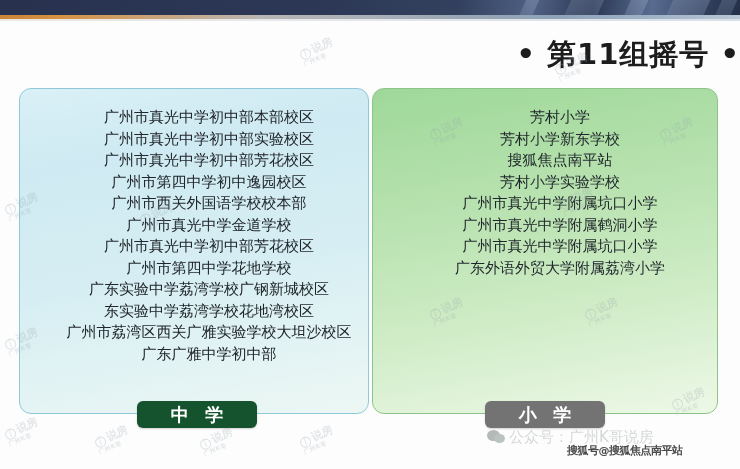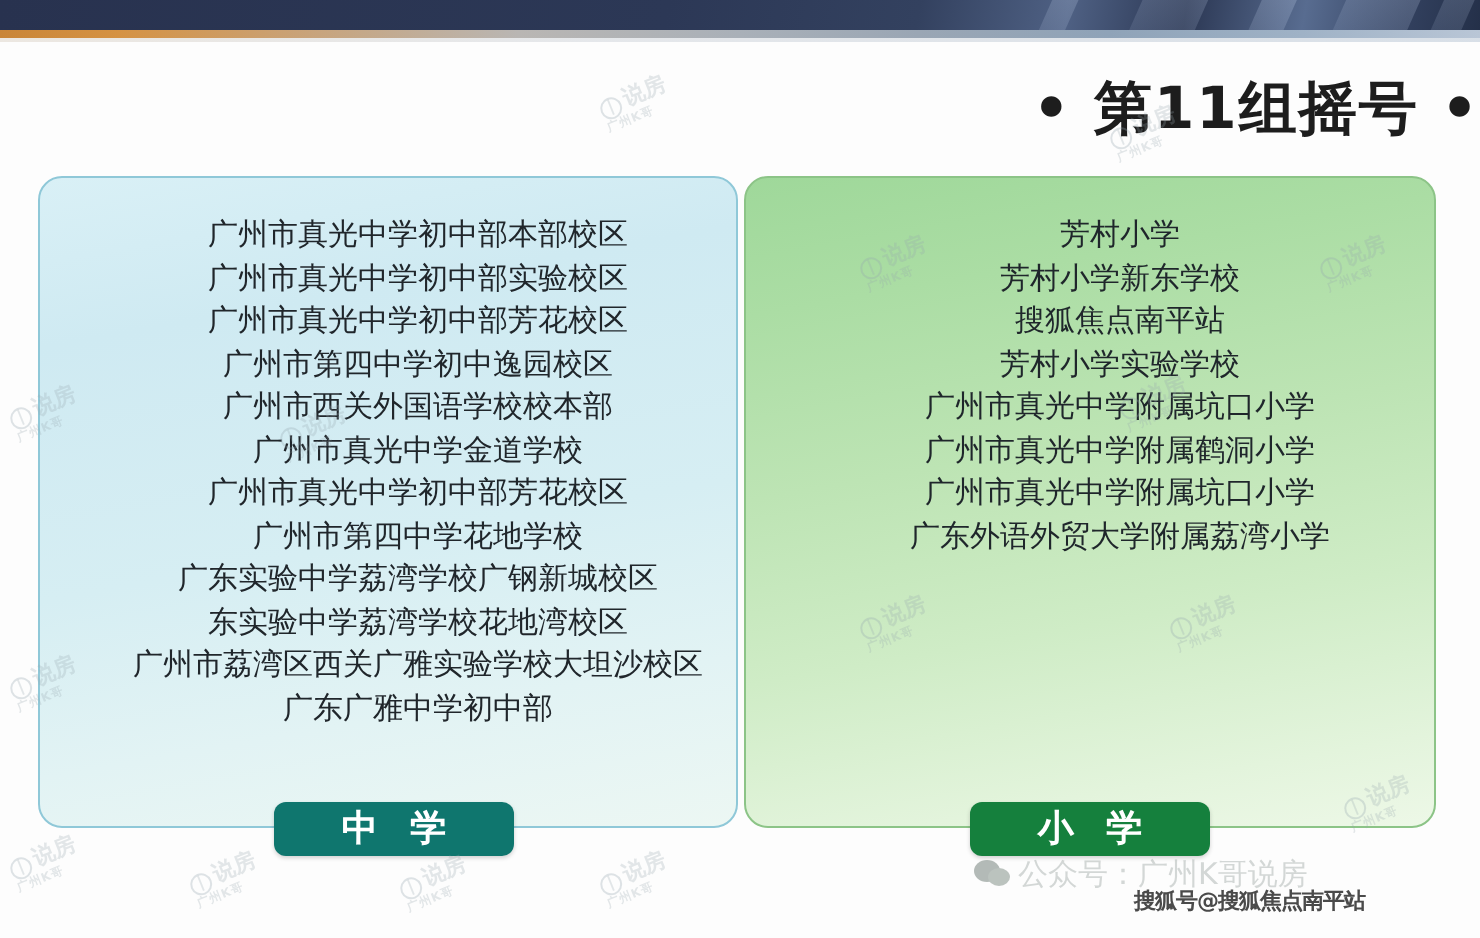--- a/index.html
+++ b/index.html
@@ -131,26 +131,26 @@
     font-family: "DejaVu Sans", "Liberation Sans", sans-serif;
     font-size: 18px;
     font-weight: bold;
     letter-spacing: 5px;
     text-indent: 5px;
     box-shadow: 0 1px 2px rgba(0,0,0,0.18);
   }
   .badge-left {
     left: 137px;
     width: 120px;
-    background: #0f766e;
+    background: #14532d;
   }
   .badge-right {
     left: 485px;
     width: 120px;
-    background: #15803d;
+    background: #737373;
   }
 
   
   .wm {
     position: absolute;
     color: rgba(150,165,175,0.26);
     font-family: "DejaVu Sans", "Liberation Sans", sans-serif;
     font-size: 11px;
     font-weight: bold;
     transform: rotate(-22deg);

